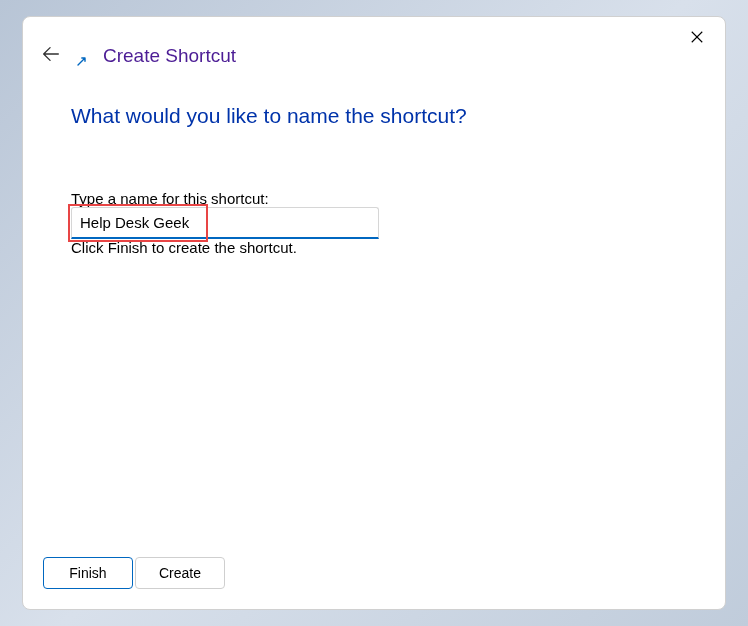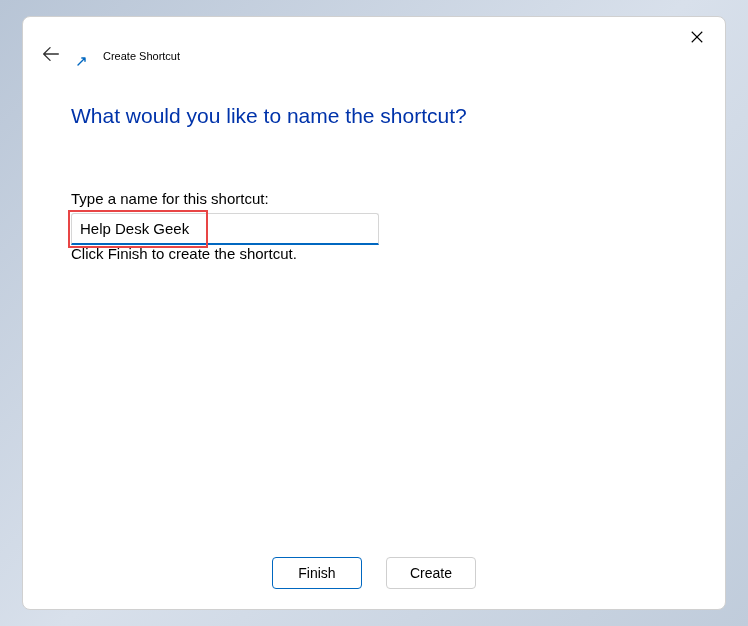--- a/index.html
+++ b/index.html
@@ -66,37 +66,36 @@
       width: 12px;
       height: 12px;
       position: relative;
       margin-top: 4px;
     }
     .shortcut-icon svg {
       width: 12px;
       height: 12px;
     }
     .header-title {
-      font-size: 11px;
-      color: #000000;
+      font-size: 19px;
+      color: #4c1d95;
     }
     .content {
       flex: 1;
       padding: 32px 48px 0 48px;
     }
     .main-heading {
       font-size: 21px;
       color: #0033aa;
       font-weight: 400;
       margin-bottom: 62px;
     }
     .field-label {
       font-size: 15px;
       color: #000;
-      margin-bottom: 6px;
     }
     .input-wrap {
       position: relative;
       width: 372px;
     }
     .highlight-box {
       position: absolute;
       top: -3px;
       left: -3px;
       width: 140px;
@@ -116,22 +115,22 @@
       font-family: inherit;
       outline: none;
       background: #fff;
     }
     .instruction {
       font-size: 15px;
       color: #000;
     }
     .footer {
       display: flex;
-      justify-content: center;
-      gap: 24px;
+      justify-content: flex-start;
+      gap: 2px;
       padding: 16px 20px 20px 20px;
     }
     .btn {
       min-width: 90px;
       height: 32px;
       border-radius: 4px;
       font-size: 14px;
       font-family: inherit;
       cursor: pointer;
       padding: 0 14px;

